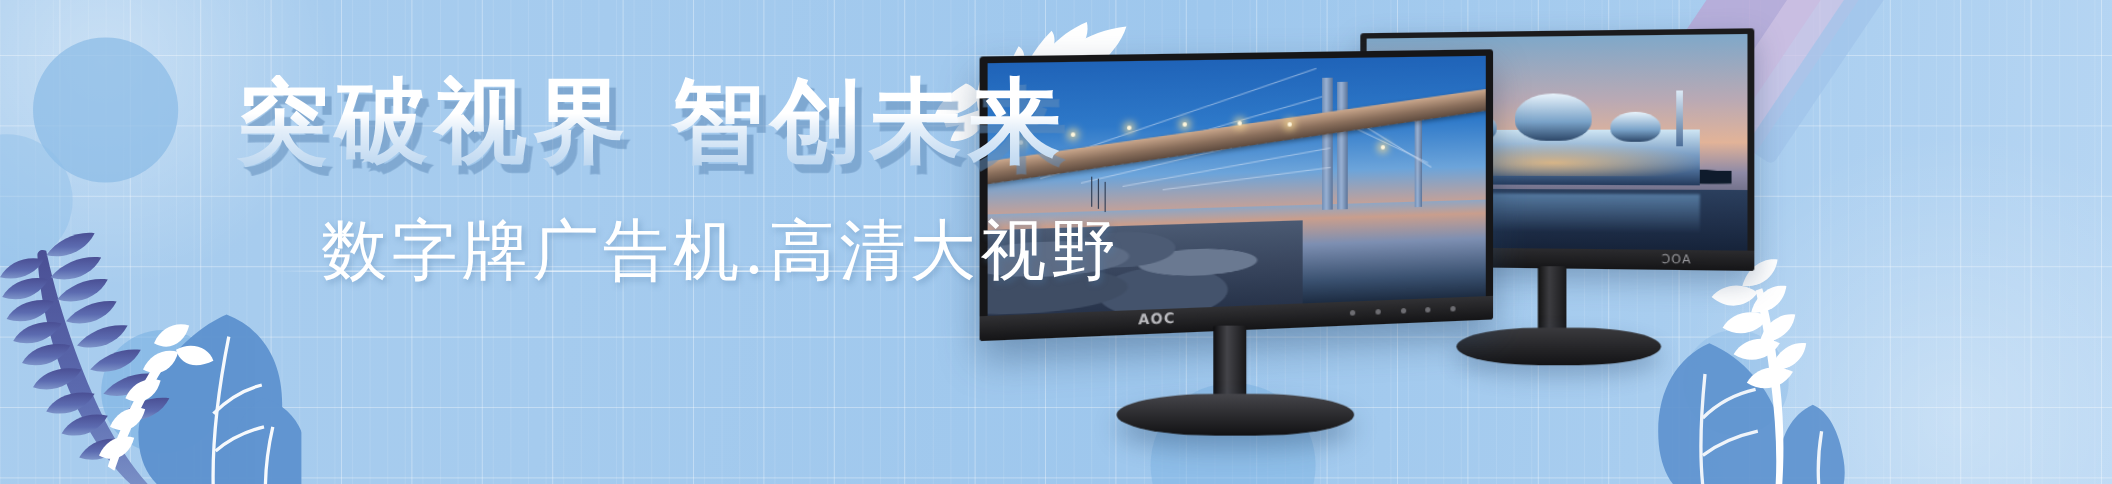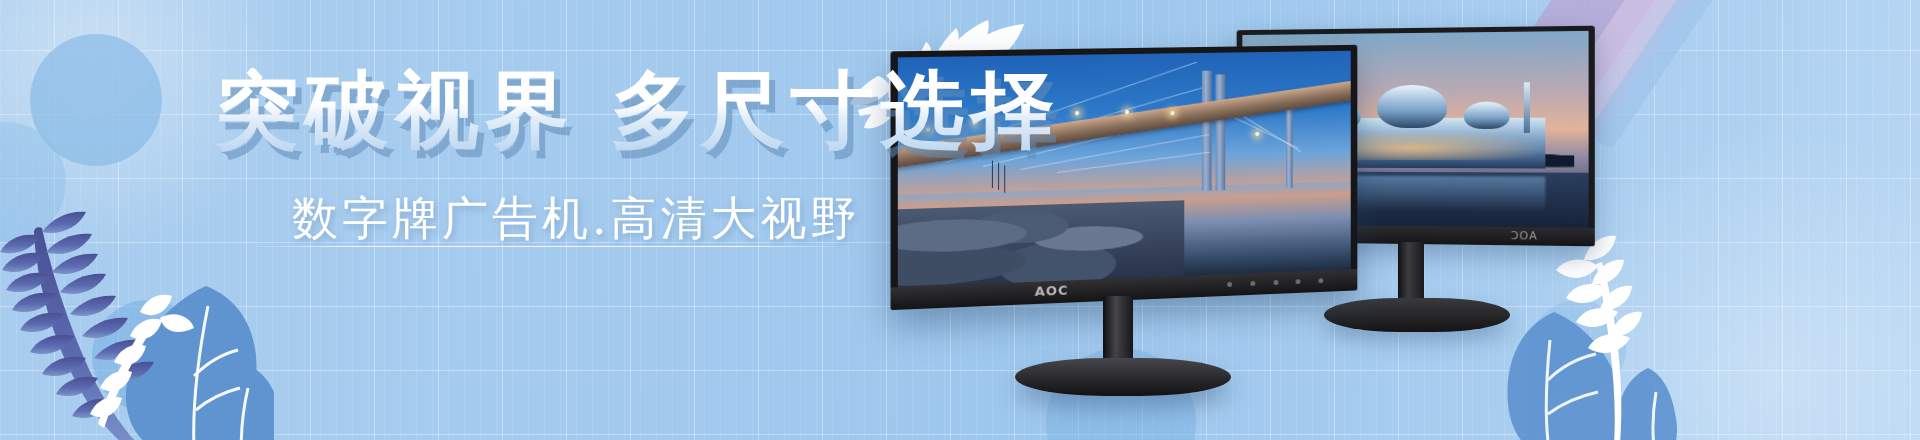--- a/index.html
+++ b/index.html
@@ -62,21 +62,21 @@
     font-family:"DejaVu Sans","Liberation Sans",sans-serif;
     background:linear-gradient(180deg,#ffffff 0%,#ffffff 42%,#e3eef9 60%,#bdd7f0 100%);
     -webkit-background-clip:text;background-clip:text;color:transparent;
     filter:drop-shadow(6px 8px 0 rgba(96,140,186,.55));
     white-space:nowrap;
   }
 
   
   .subtitle{
     position:absolute;left:292px;top:188px;
-    font-size:46px;letter-spacing:4px;color:#ffffff;
+    font-size:60px;letter-spacing:4px;color:#ffffff;
     font-family:"DejaVu Serif","Liberation Serif",serif;
     text-shadow:2px 3px 6px rgba(80,124,170,.40);
     white-space:nowrap;
     text-align:center;
   }
 
   
   .rule{
     position:absolute;left:246px;top:246px;width:604px;height:1px;
     background:linear-gradient(to right,rgba(255,255,255,0),rgba(255,255,255,.85) 18%,rgba(255,255,255,.85) 82%,rgba(255,255,255,0));
@@ -348,17 +348,17 @@
           <i></i>
           <i></i>
           <i></i>
           <i></i>
       </div>
     </div>
     <div class="neck"></div>
     <div class="base"></div>
   </div>
 
-  <div class="headline">突破视界 多尺寸选择</div>
+  <div class="headline">突破视界 智创未来</div>
   <div class="subtitle">数字牌广告机.高清大视野</div>
   <div class="rule"></div>
 
 </div>
 
 </body></html>

